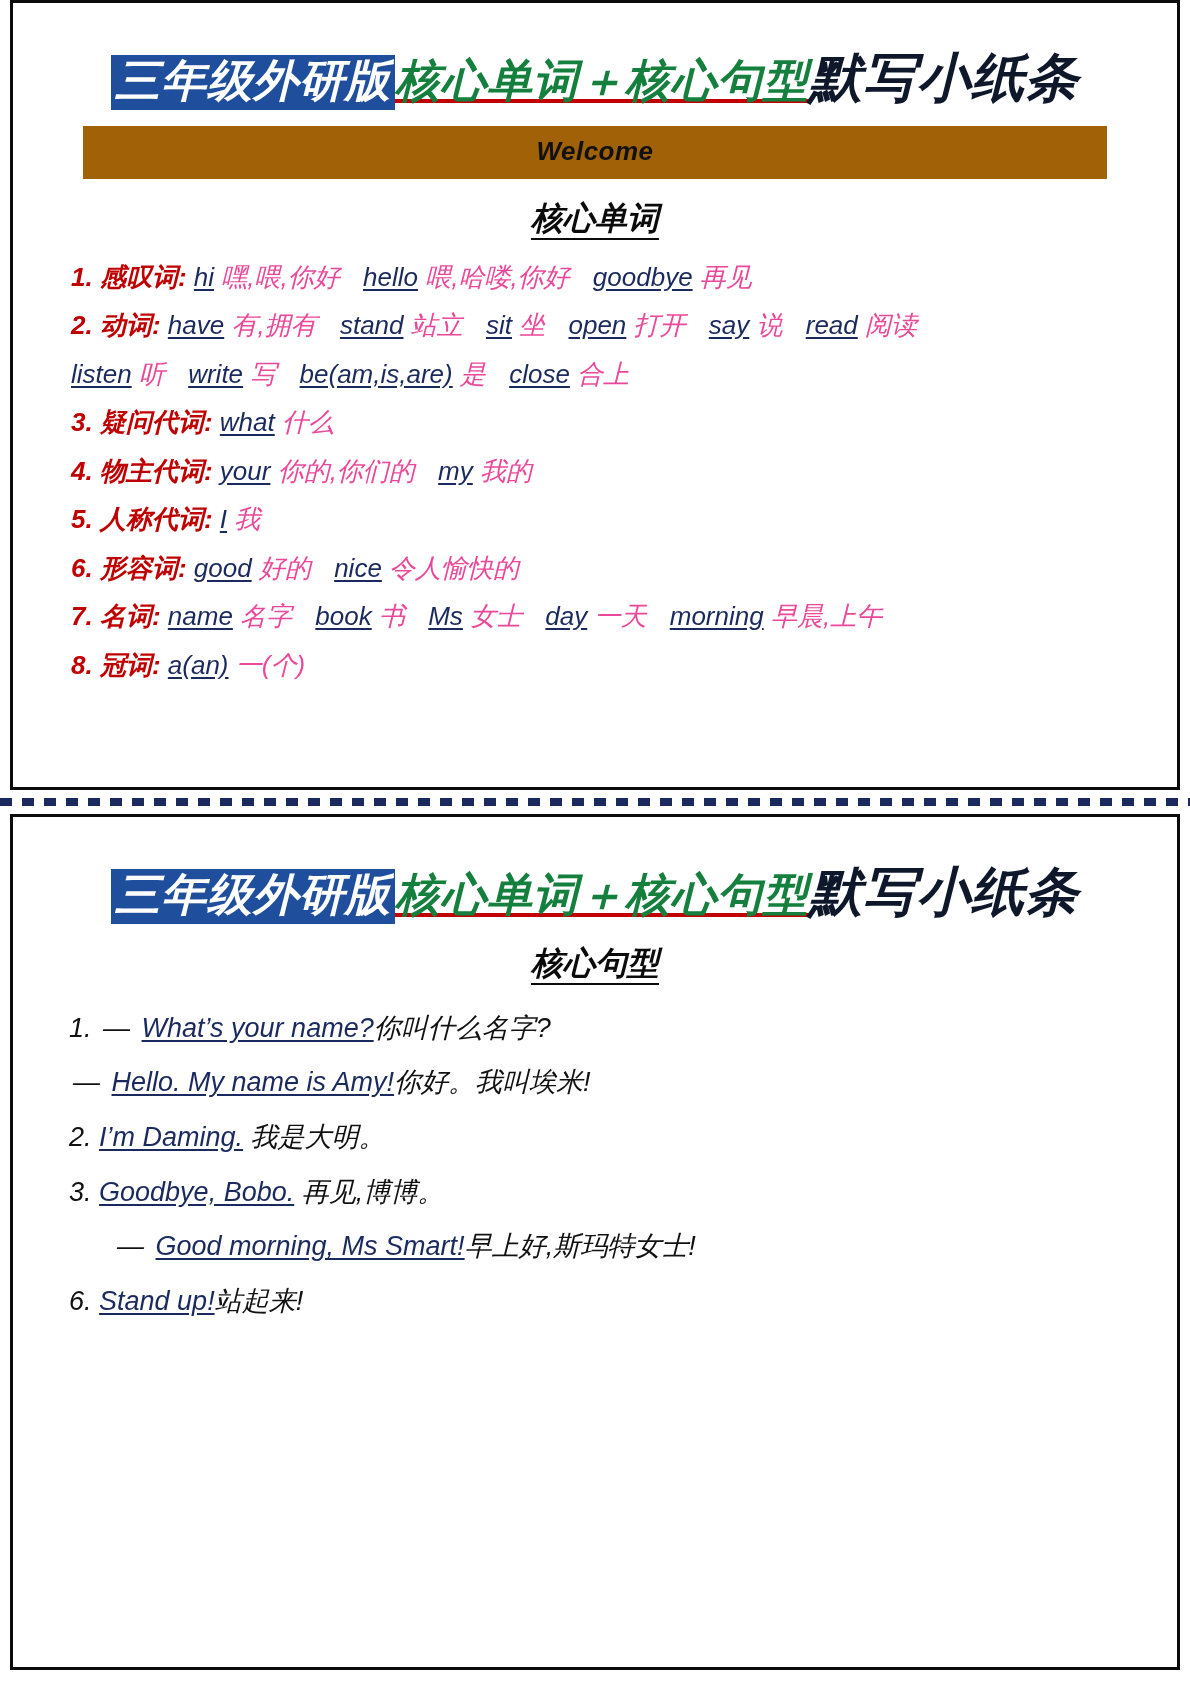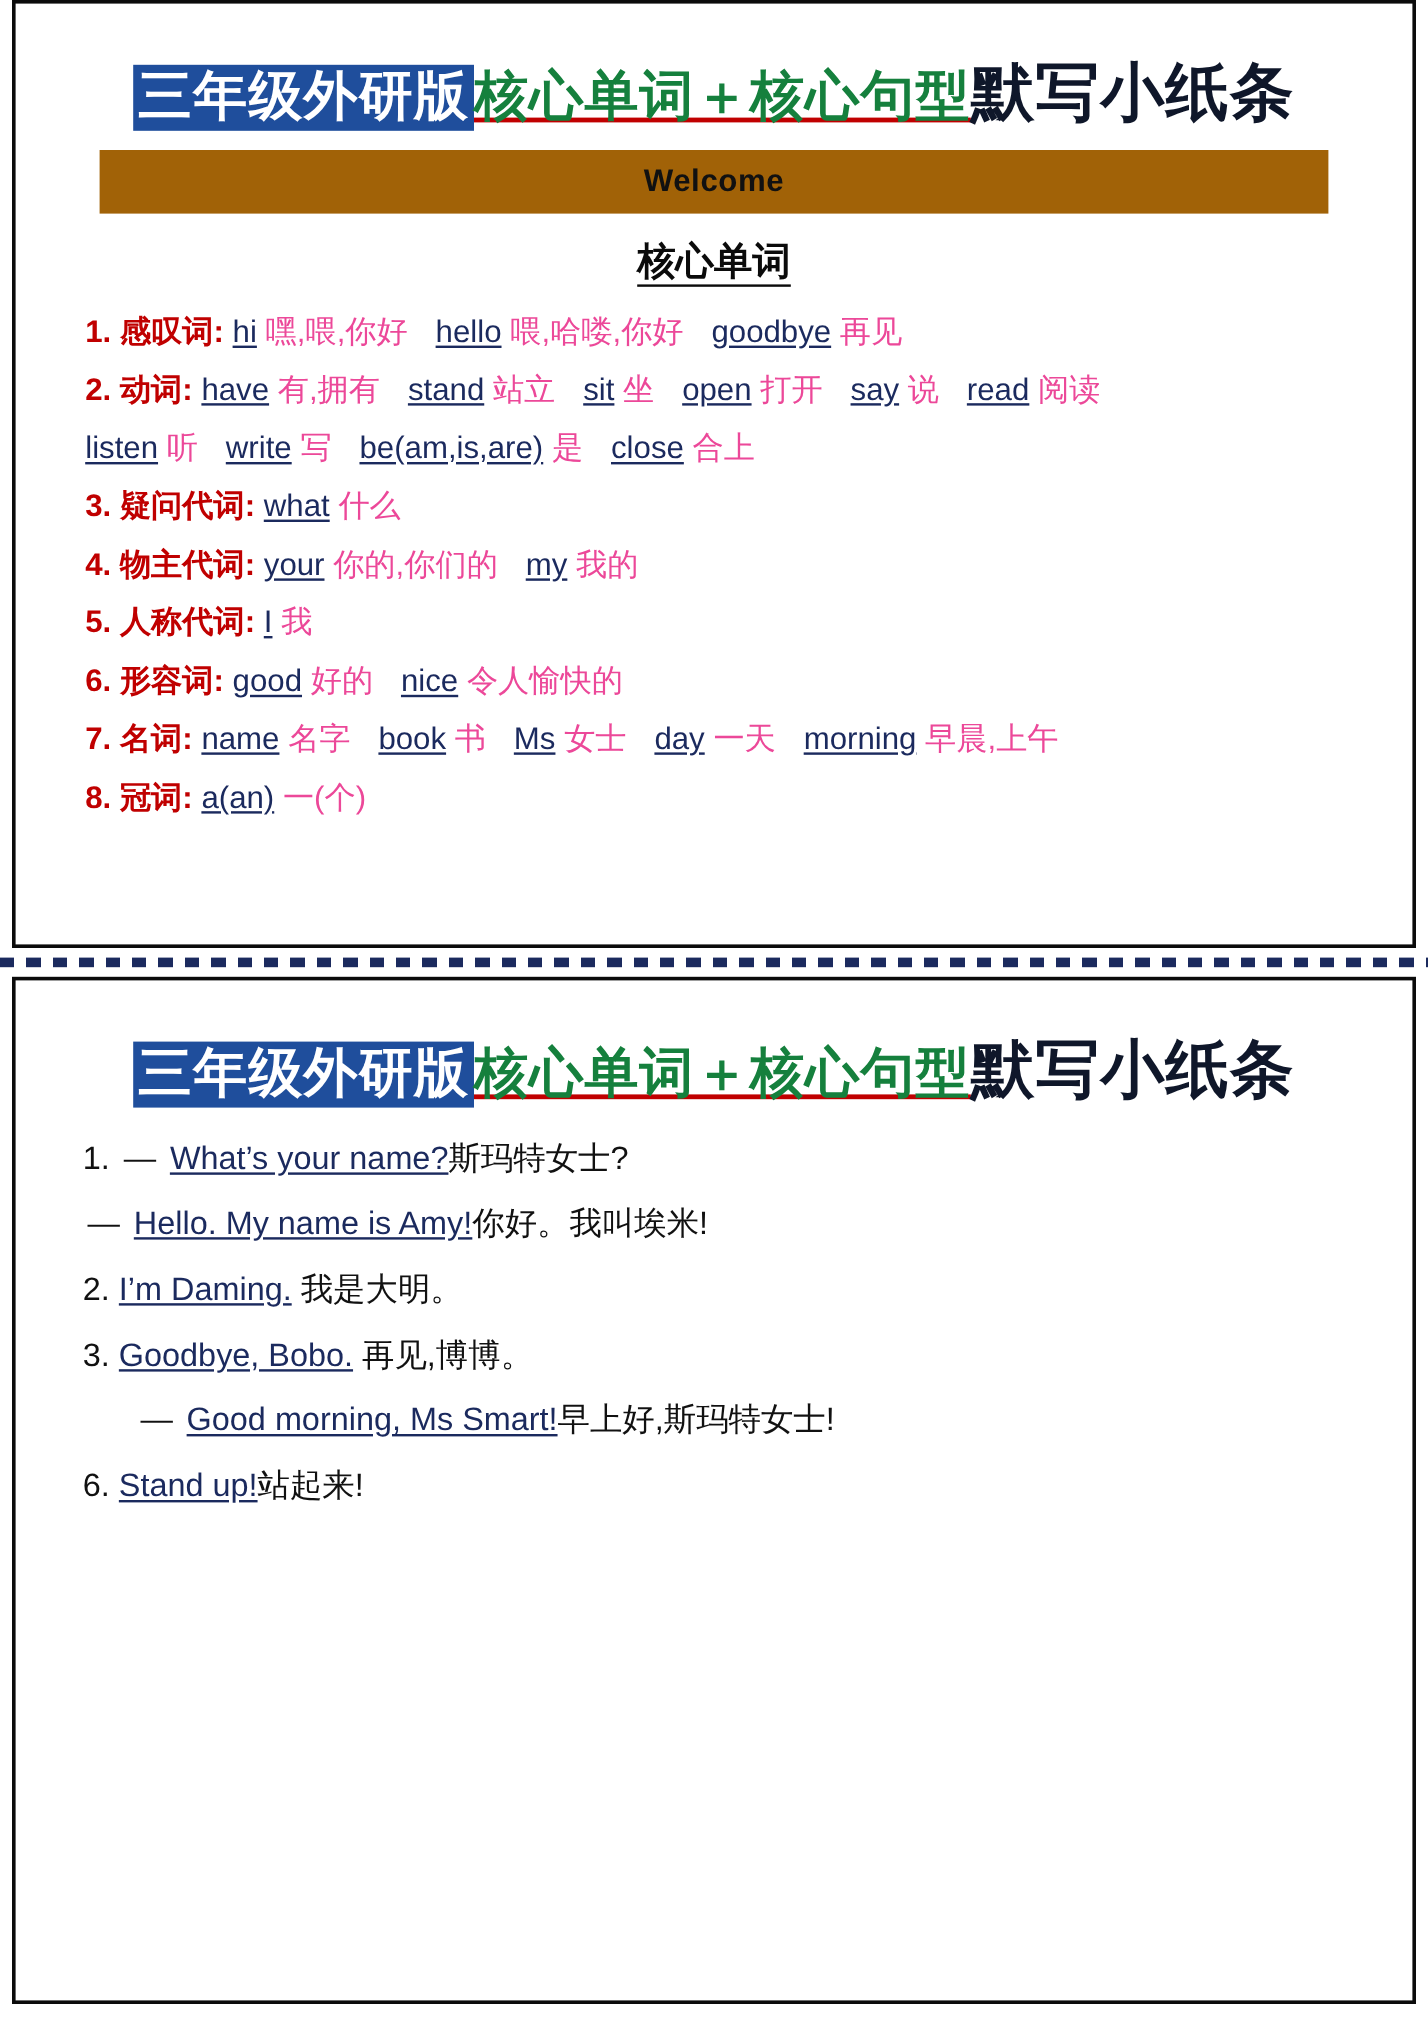--- a/index.html
+++ b/index.html
@@ -11,20 +11,21 @@
     width: 1190px;
     height: 1682px;
     font-family: "Liberation Sans", sans-serif;
     color: #1a1a1a;
     position: relative;
   }
   .page {
     position: relative;
     width: 1190px;
     box-sizing: border-box;
+    font-style: italic;
   }
   .card {
     border: 3px solid #0b0b0b;
     box-sizing: border-box;
     margin: 0 10px;
     background: #fff;
   }
   .card.top {
     height: 790px;
     padding: 0 0 0 0;
@@ -273,27 +274,28 @@
   </div>
 
   <div class="card bottom">
 
     <div class="title-wrap">
       <span class="t-blue">三年级外研版</span>
         <span class="t-red">核心单词＋核心句型</span>
         <span class="t-black">默写小纸条</span>
     </div>
 
+    <div class="section-head"><span>核心句型</span></div>
 
     <div class="sent-block">
 
       <div class="sent">
         <span class="idx">1.</span>
         <span class="dash">—</span>
-        <span class="en">What’s your name?</span><span class="cn">斯玛特女士?</span>
+        <span class="en">What’s your name?</span><span class="cn">你叫什么名字?</span>
       </div>
 
       <div class="sent">
         <span class="dash">—</span>
         <span class="en">Hello. My name is Amy!</span><span class="cn">你好。我叫埃米!</span>
       </div>
 
       <div class="sent">
         <span class="idx">2.</span>
         <span class="en">I’m Daming.</span>

